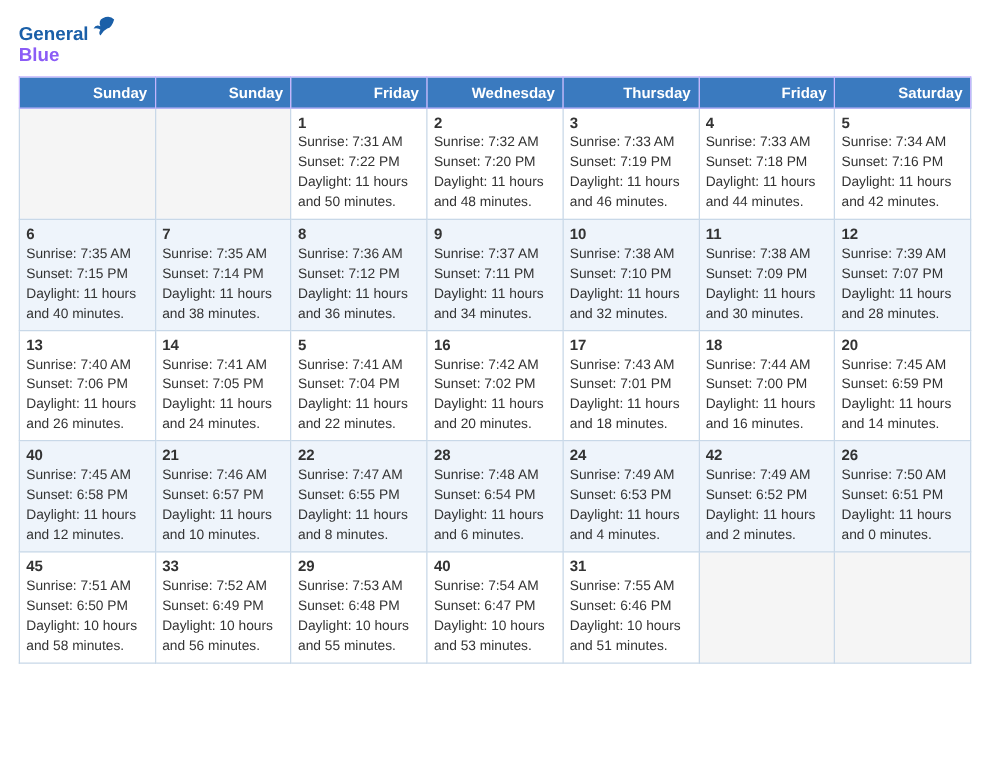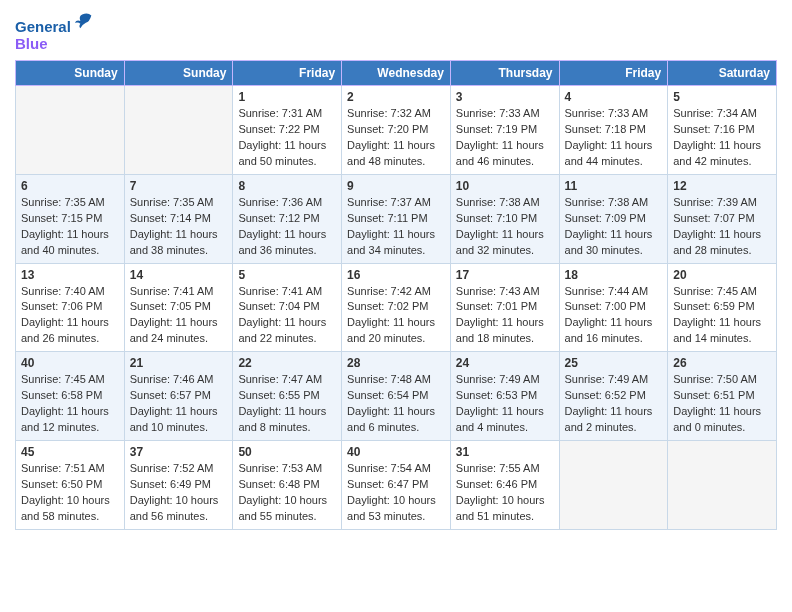--- a/index.html
+++ b/index.html
@@ -232,39 +232,39 @@
           </td>
           <td>
             <div class="day-number">28</div>
             <div class="day-info">Sunrise: 7:48 AM<br>Sunset: 6:54 PM<br>Daylight: 11 hours and 6 minutes.</div>
           </td>
           <td>
             <div class="day-number">24</div>
             <div class="day-info">Sunrise: 7:49 AM<br>Sunset: 6:53 PM<br>Daylight: 11 hours and 4 minutes.</div>
           </td>
           <td>
-            <div class="day-number">25</div>
+            <div class="day-number">42</div>
             <div class="day-info">Sunrise: 7:49 AM<br>Sunset: 6:52 PM<br>Daylight: 11 hours and 2 minutes.</div>
           </td>
           <td>
             <div class="day-number">26</div>
             <div class="day-info">Sunrise: 7:50 AM<br>Sunset: 6:51 PM<br>Daylight: 11 hours and 0 minutes.</div>
           </td>
         </tr>
         <tr>
           <td>
             <div class="day-number">45</div>
             <div class="day-info">Sunrise: 7:51 AM<br>Sunset: 6:50 PM<br>Daylight: 10 hours and 58 minutes.</div>
           </td>
           <td>
-            <div class="day-number">37</div>
+            <div class="day-number">33</div>
             <div class="day-info">Sunrise: 7:52 AM<br>Sunset: 6:49 PM<br>Daylight: 10 hours and 56 minutes.</div>
           </td>
           <td>
-            <div class="day-number">50</div>
+            <div class="day-number">29</div>
             <div class="day-info">Sunrise: 7:53 AM<br>Sunset: 6:48 PM<br>Daylight: 10 hours and 55 minutes.</div>
           </td>
           <td>
             <div class="day-number">40</div>
             <div class="day-info">Sunrise: 7:54 AM<br>Sunset: 6:47 PM<br>Daylight: 10 hours and 53 minutes.</div>
           </td>
           <td>
             <div class="day-number">31</div>
             <div class="day-info">Sunrise: 7:55 AM<br>Sunset: 6:46 PM<br>Daylight: 10 hours and 51 minutes.</div>
           </td>

